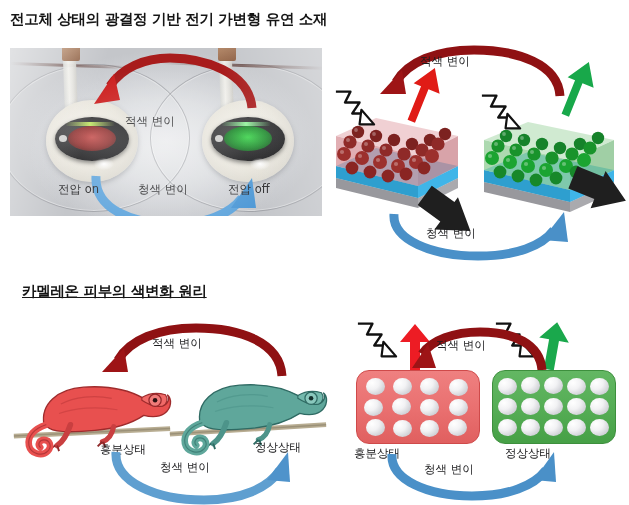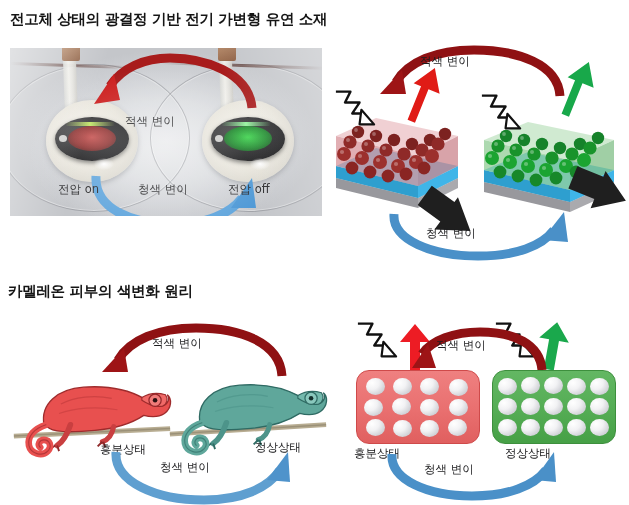--- a/index.html
+++ b/index.html
@@ -7,21 +7,21 @@
   body{
     width:629px;height:505px;position:relative;overflow:hidden;
     font-family:"DejaVu Sans","Liberation Sans",sans-serif;
     color:#111;
   }
   .heading{
     position:absolute;font-weight:bold;font-size:14.5px;letter-spacing:-0.3px;
     color:#151515;white-space:nowrap;
   }
   #heading-1{left:10px;top:10px;}
-  #heading-2{left:8px;top:282px;}
+  #heading-2{left:22px;top:282px;text-decoration:underline;}
 
   
   #photo{
     position:absolute;left:10px;top:48px;width:312px;height:168px;
     overflow:hidden;
     background:
       radial-gradient(ellipse 150px 90px at 50% 55%, #e9eaec 0%, #dcdee1 45%, #cfd1d5 75%, #c4c6ca 100%),
       linear-gradient(160deg,#d6d8db 0%,#c9cbcf 55%,#bfc1c6 100%);
   }
   #photo .sheen{

